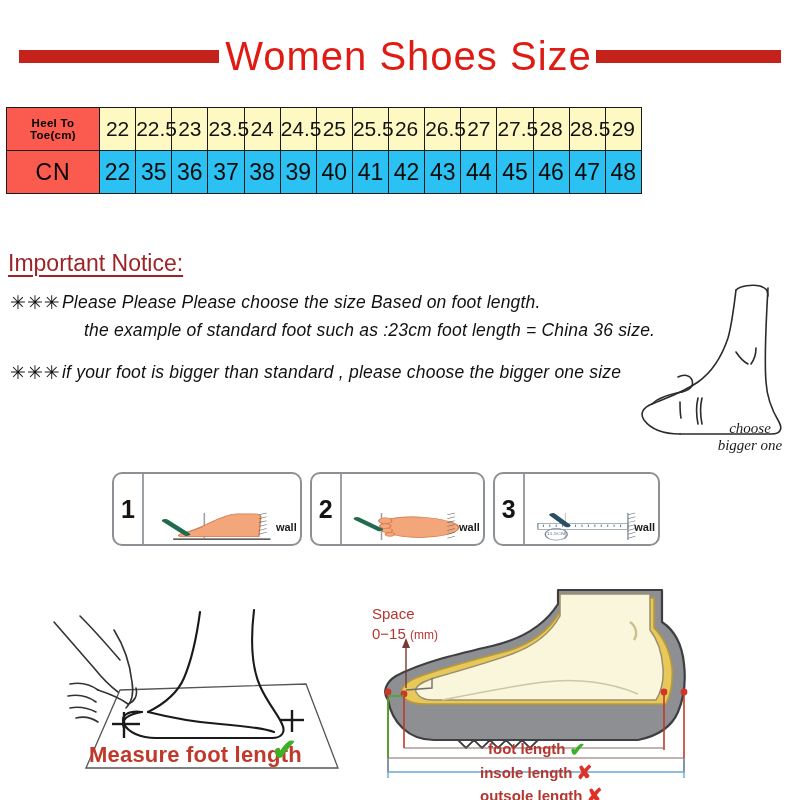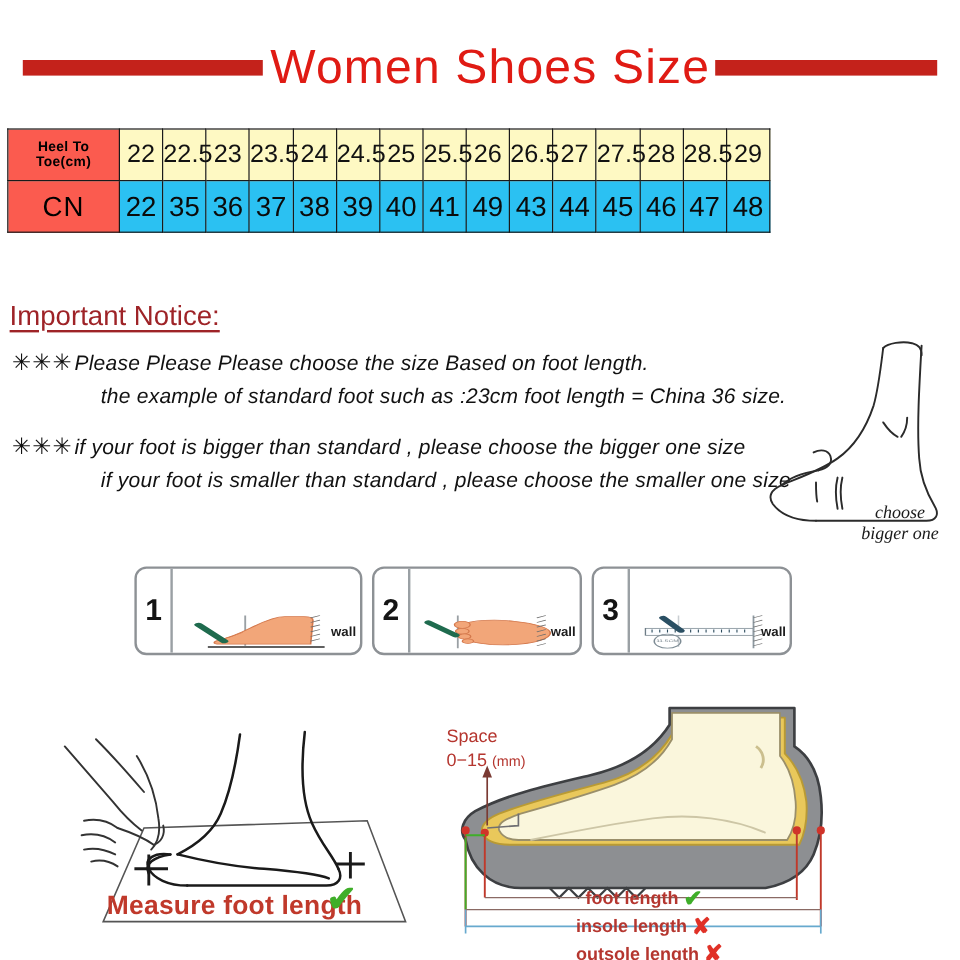--- a/index.html
+++ b/index.html
@@ -156,21 +156,21 @@
     <tr>
       <td class="rowhead big">CN</td>
       <td class="cn-cell">22</td>
       <td class="cn-cell">35</td>
       <td class="cn-cell">36</td>
       <td class="cn-cell">37</td>
       <td class="cn-cell">38</td>
       <td class="cn-cell">39</td>
       <td class="cn-cell">40</td>
       <td class="cn-cell">41</td>
-      <td class="cn-cell">49</td>
+      <td class="cn-cell">42</td>
       <td class="cn-cell">43</td>
       <td class="cn-cell">44</td>
       <td class="cn-cell">45</td>
       <td class="cn-cell">46</td>
       <td class="cn-cell">47</td>
       <td class="cn-cell">48</td>
     </tr>
   </tbody>
 </table>
 
@@ -181,21 +181,20 @@
     <span class="stars">✳✳✳</span>
     <span class="notice-lines">
       <span>Please  Please  Please  choose  the  size  Based  on  foot  length.</span>
       <span class="indent">the  example  of  standard  foot  such  as :23cm  foot  length  =  China 36 size.</span>
     </span>
   </div>
   <div class="notice-p">
     <span class="stars">✳✳✳</span>
     <span class="notice-lines">
       <span>if  your  foot  is  bigger  than  standard ,  please  choose  the  bigger  one  size</span>
-      <span class="indent">if  your  foot  is  smaller  than  standard ,  please  choose  the  smaller  one  size</span>
     </span>
   </div>
 </div>
 
 <div class="footart">
   <svg viewBox="0 0 160 175" width="160" height="175">
     <g fill="none" stroke="#2b2b2b" stroke-width="1.6" stroke-linecap="round" stroke-linejoin="round">
       <path d="M128 6 C126 40 124 74 126 100 C127 118 133 130 139 140 C143 147 140 152 132 152 L40 152"></path>
       <path d="M40 152 C22 152 10 146 4 138 C0 132 2 126 12 122"></path>
       <path d="M12 122 C26 116 44 110 58 100 C72 90 82 74 88 56 C92 42 94 24 96 8"></path>

